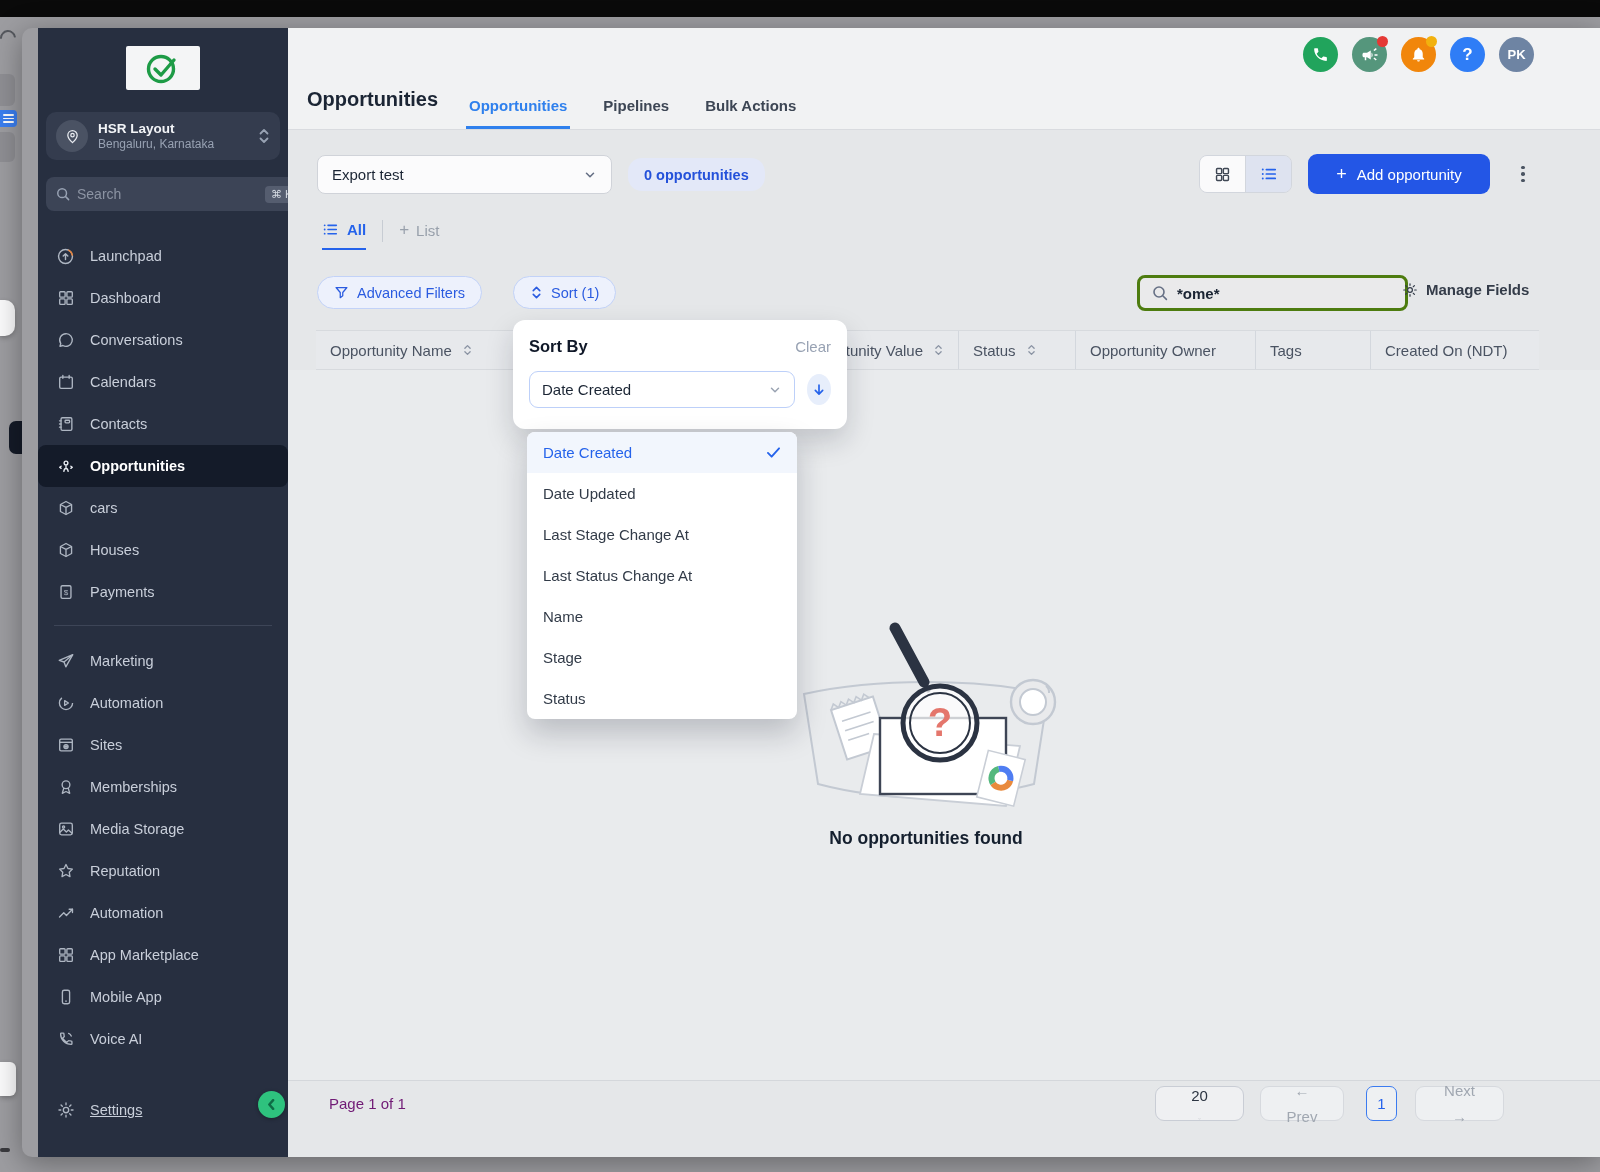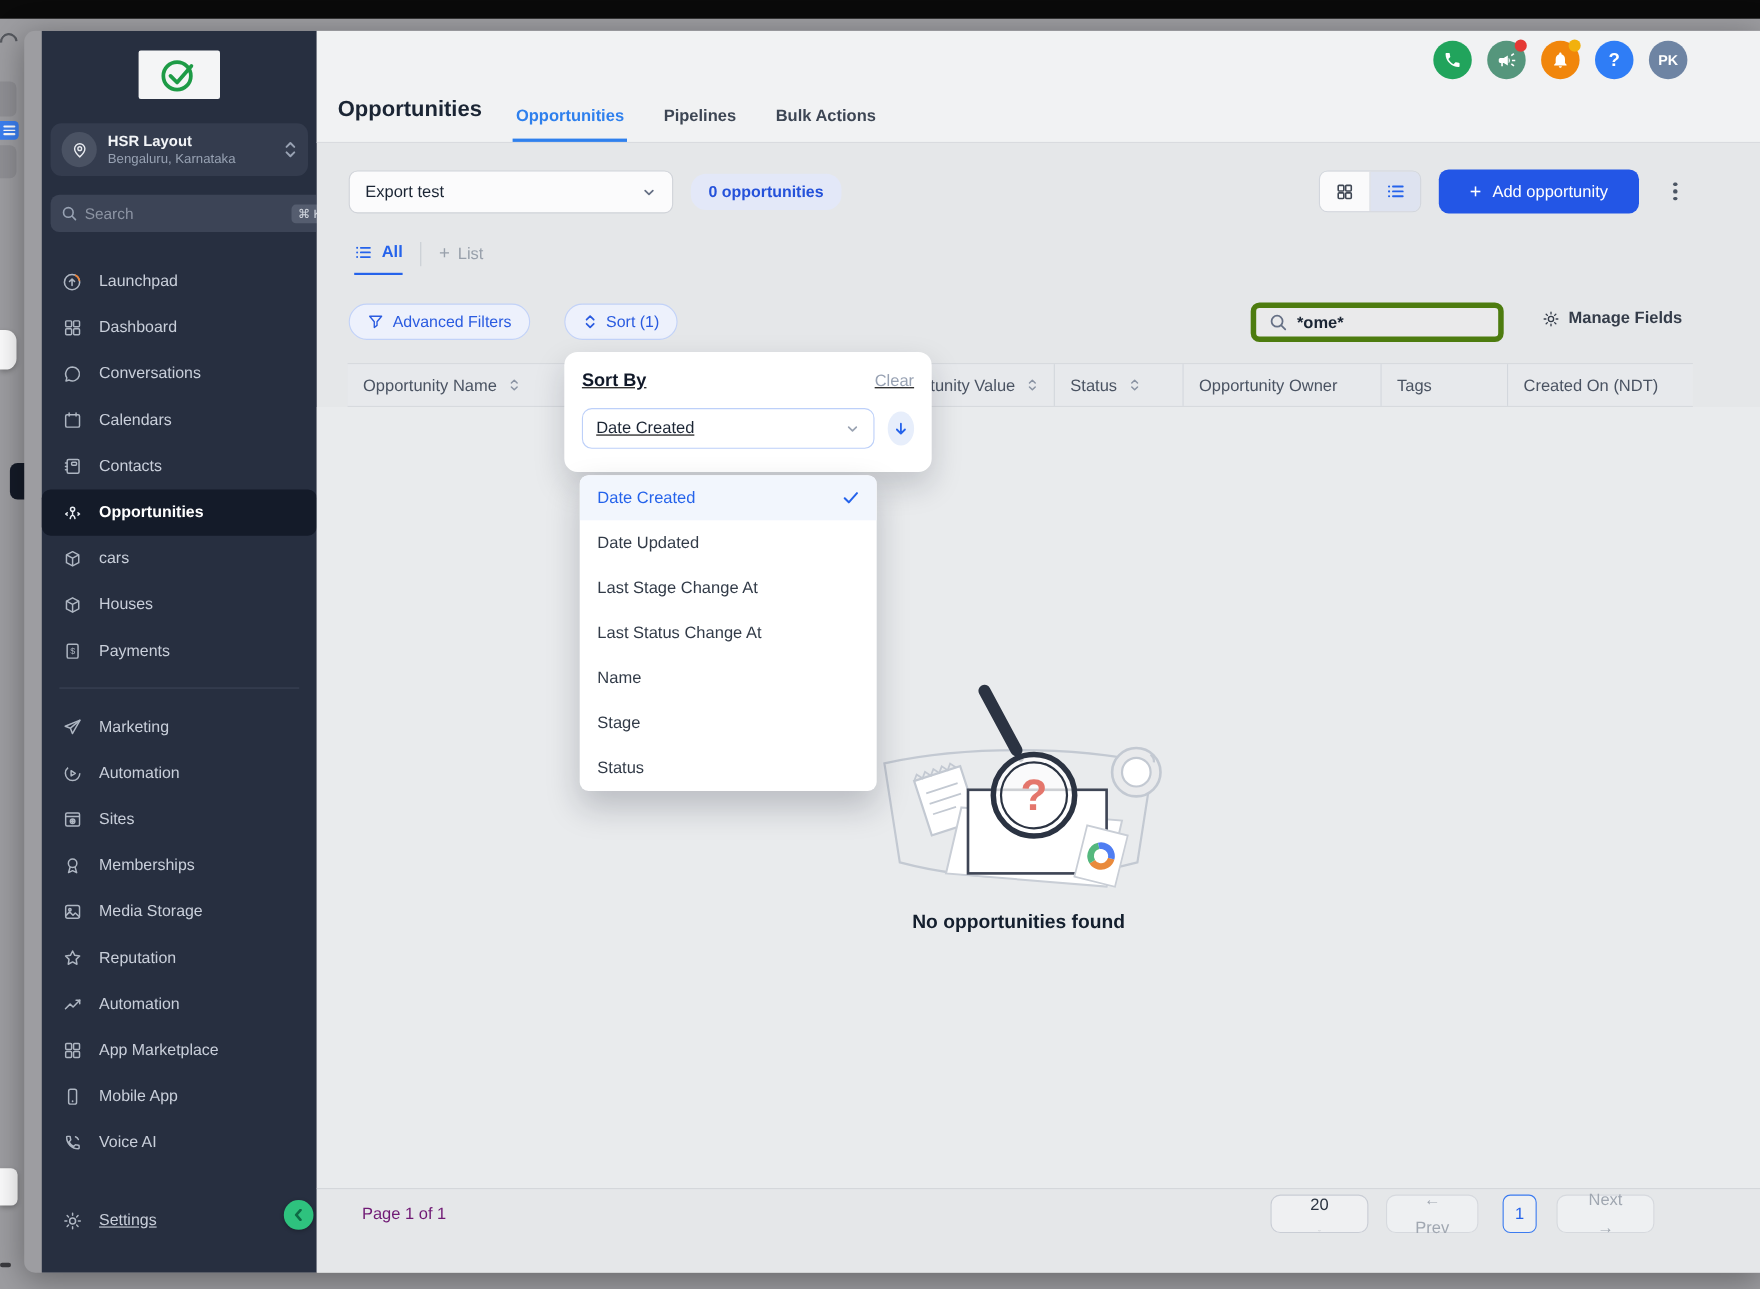--- a/index.html
+++ b/index.html
@@ -80,31 +80,31 @@
   .view-tabs { position:absolute; left:34px; top:192px; display:flex; align-items:center; }
   .vtab-all { display:flex; align-items:center; gap:8px; color:#2563eb; font-weight:600; font-size:15px; padding-bottom:10px; border-bottom:2.5px solid #2563eb; cursor:pointer; }
   .vtab-sep { width:1px; height:22px; background:#c7ccd3; margin:0 16px 8px; }
   .vtab-add { display:flex; align-items:center; gap:7px; color:#98a0ab; font-size:15px; padding-bottom:10px; cursor:pointer; }
   .vtab-add .plus { font-size:17px; }
 
   .pill-btn { position:absolute; top:248px; height:33px; border:1px solid #c2d2f8; background:#edf1fc; border-radius:17px; color:#2a5be0; font-size:14.5px; font-weight:500; display:flex; align-items:center; gap:8px; padding:0 16px; cursor:pointer; }
   .pill-adv { left:29px; }
   .pill-sort { left:225px; }
 
-  .tbl-search { position:absolute; left:849px; top:247px; width:230px; height:36px; background:#eaeaeb; border:5px solid #4d7c0f; border-radius:8px; display:flex; align-items:center; padding:0 12px; gap:9px; color:#667085; }
+  .tbl-search { position:absolute; left:849px; top:247px; width:271px; height:36px; background:#eaeaeb; border:3px solid #4d7c0f; border-radius:8px; display:flex; align-items:center; padding:0 12px; gap:9px; color:#667085; }
   .tbl-search input { flex:1; min-width:0; background:transparent; border:0; outline:none; font-size:15px; font-weight:600; color:#1b2534; font-family:inherit; }
   .manage-fields { position:absolute; left:1114px; top:253px; display:flex; align-items:center; gap:8px; font-size:15px; font-weight:600; color:#343c49; cursor:pointer; }
 
   .thead { position:absolute; left:28px; top:302px; width:1223px; height:40px; background:#e7e9ec; border-top:1px solid #d7dade; border-bottom:1px solid #d7dade; display:flex; z-index:1; }
   .th { display:flex; align-items:center; gap:10px; padding:0 14px; font-size:15px; color:#4a5362; border-right:1px solid #d3d7dd; }
   .th:last-child { border-right:0; }
   .th .sorter { color:#8a93a3; display:flex; cursor:pointer; }
 
   
-  .sort-popup { position:absolute; left:225px; top:292px; width:334px; background:#fff; border-radius:12px; box-shadow:0 12px 28px rgba(16,24,40,.18); z-index:30; padding:17px 16px 21px;text-decoration:underline; }
+  .sort-popup { position:absolute; left:225px; top:292px; width:334px; background:#fff; border-radius:12px; box-shadow:0 12px 28px rgba(16,24,40,.18); z-index:30; padding:17px 16px 21px; }
   .sp-head { display:flex; align-items:center; justify-content:space-between; }
   .sp-title { font-size:16.5px; font-weight:700; color:#101828; }
   .sp-clear { font-size:15px; color:#98a2b3; cursor:pointer; }
   .sp-row { margin-top:15px; display:flex; align-items:center; gap:12px; }
   .sp-select { flex:0 0 266px; height:37px; border:1.5px solid #bdd0f9; border-radius:9px; background:#fff; display:flex; align-items:center; justify-content:space-between; padding:0 12px; font-size:15px; color:#1b2534; cursor:pointer; }
   .sp-dir { width:31px; height:31px; border-radius:50%; background:#e7eefb; color:#2563eb; display:flex; align-items:center; justify-content:center; cursor:pointer; }
 
   .sort-menu { position:absolute; left:239px; top:404px; width:270px; background:#fff; border-radius:8px; box-shadow:0 14px 30px rgba(16,24,40,.22); z-index:40; overflow:hidden; }
   .sm-item { height:41px; display:flex; align-items:center; justify-content:space-between; padding:0 16px; font-size:15px; color:#323b48; cursor:pointer; }
   .sm-item.sel { background:#f2f6fd; color:#2563eb; }

